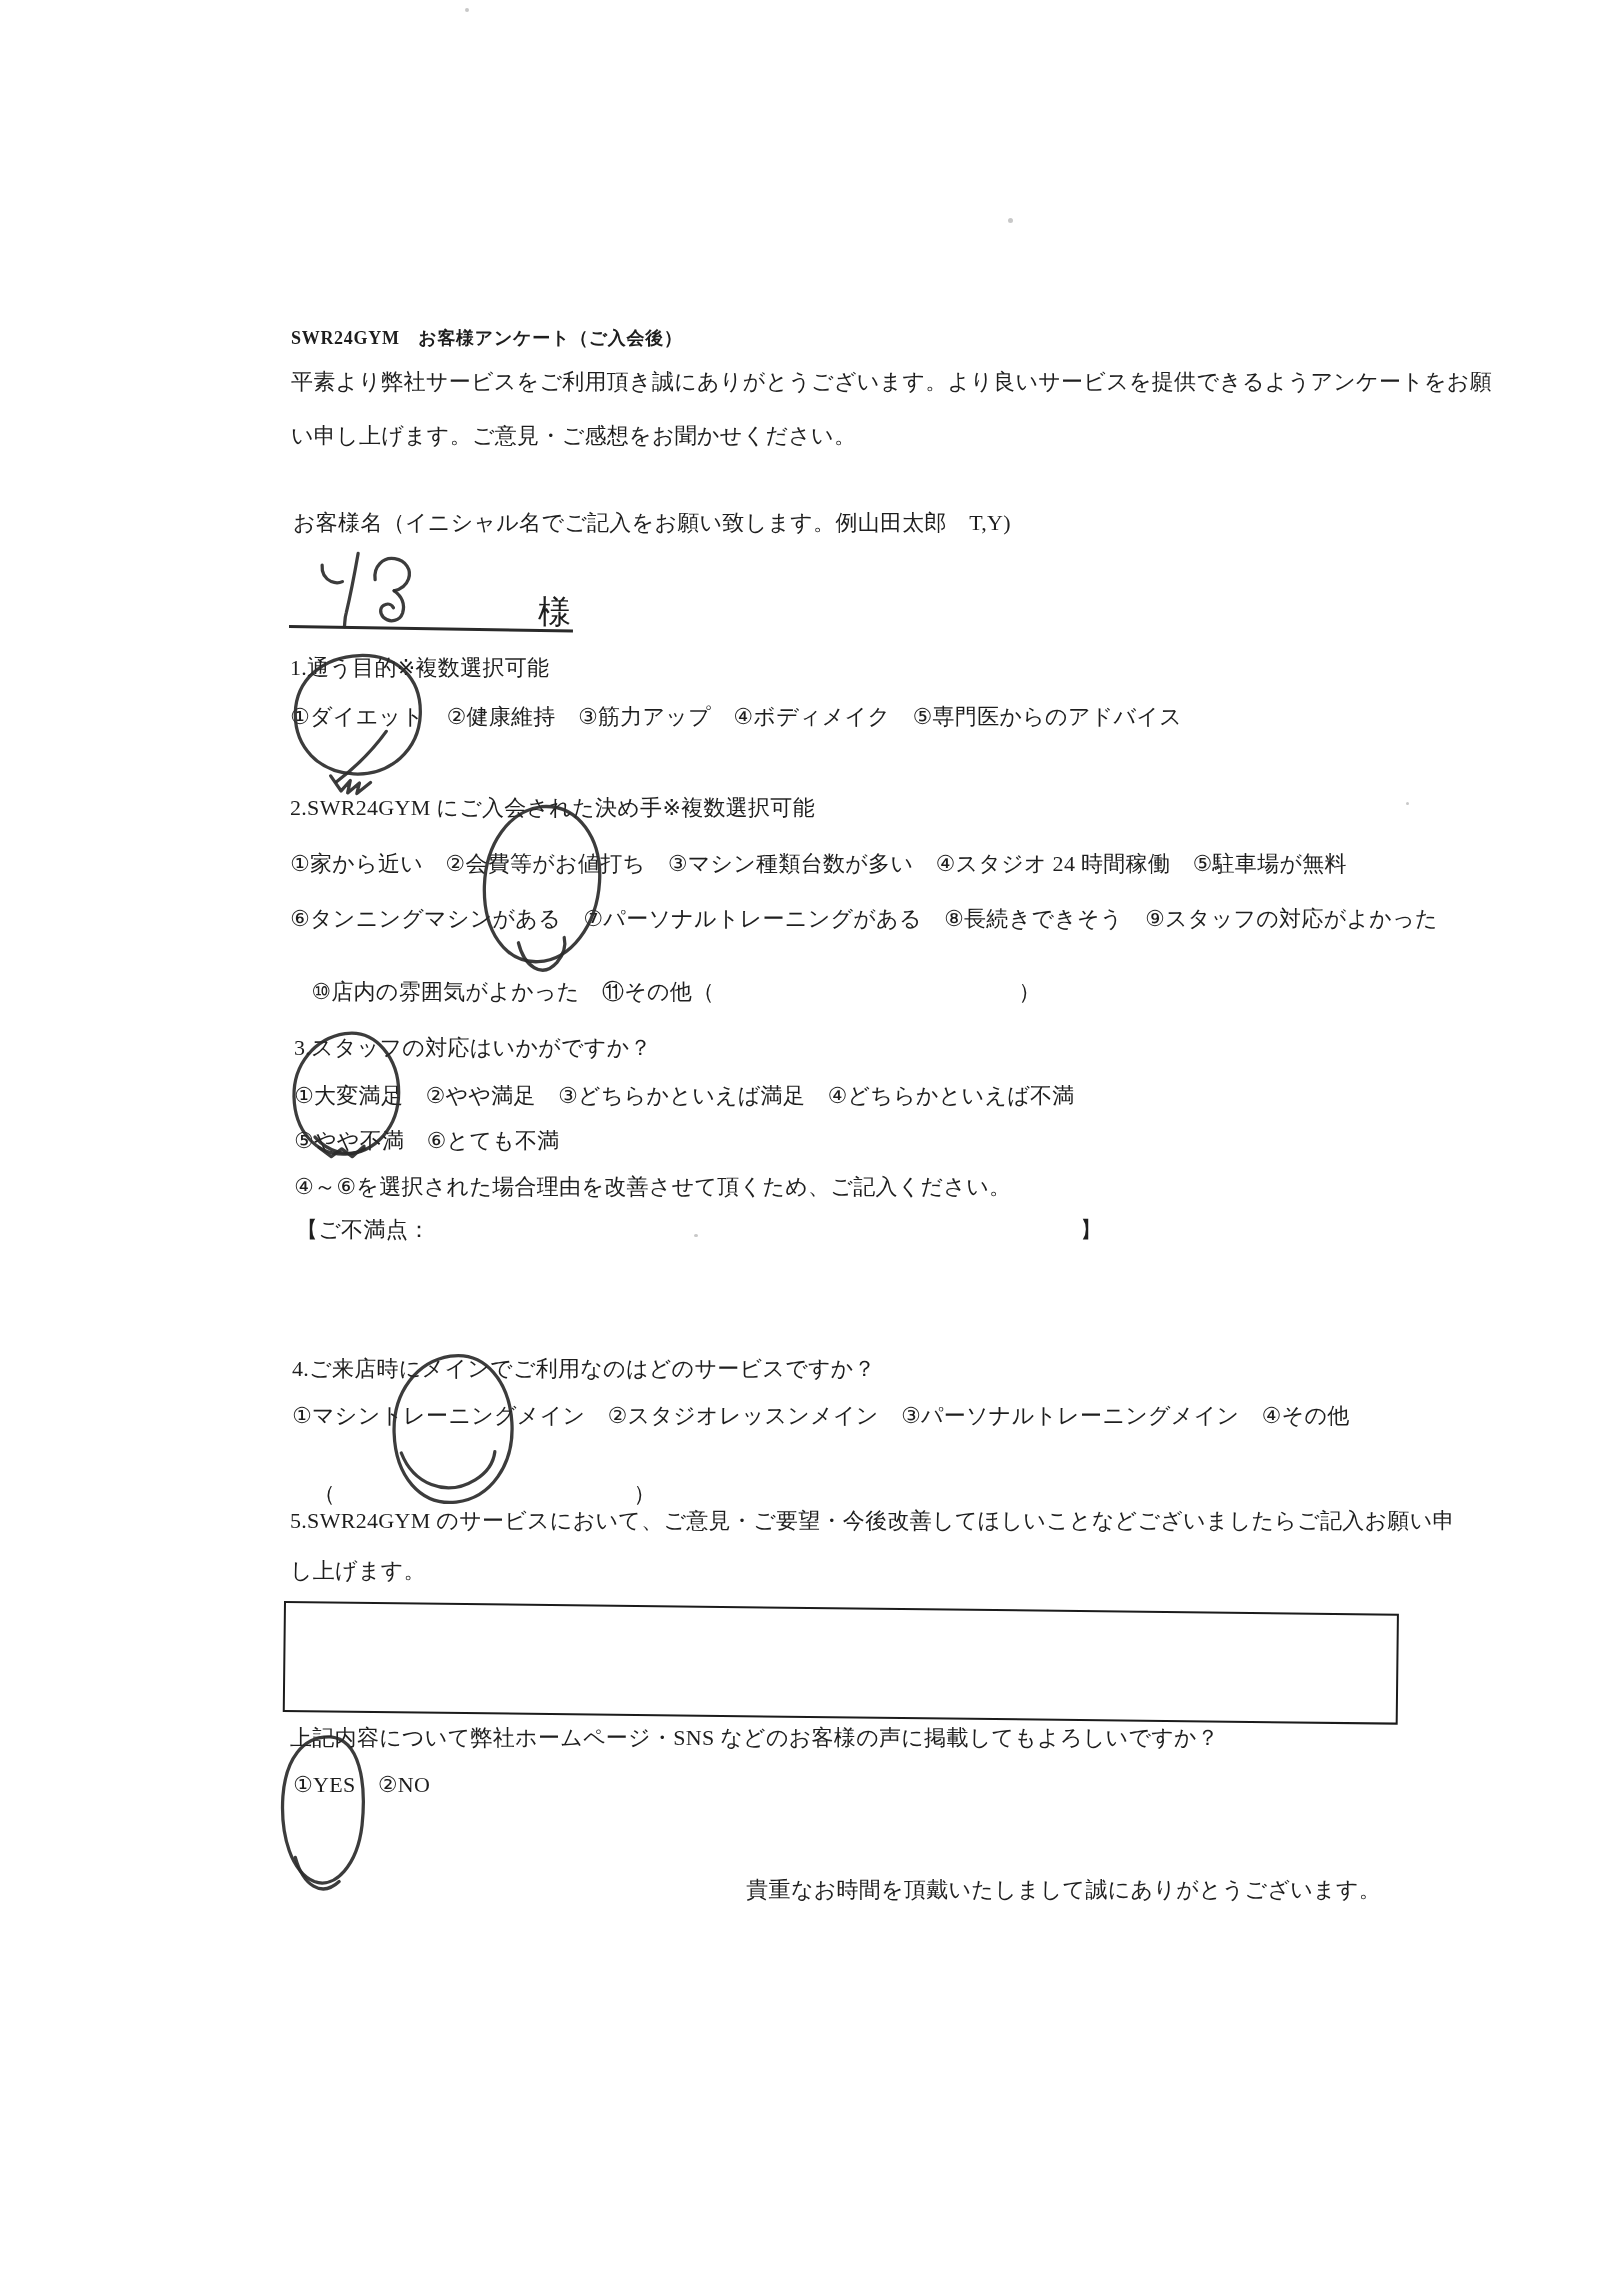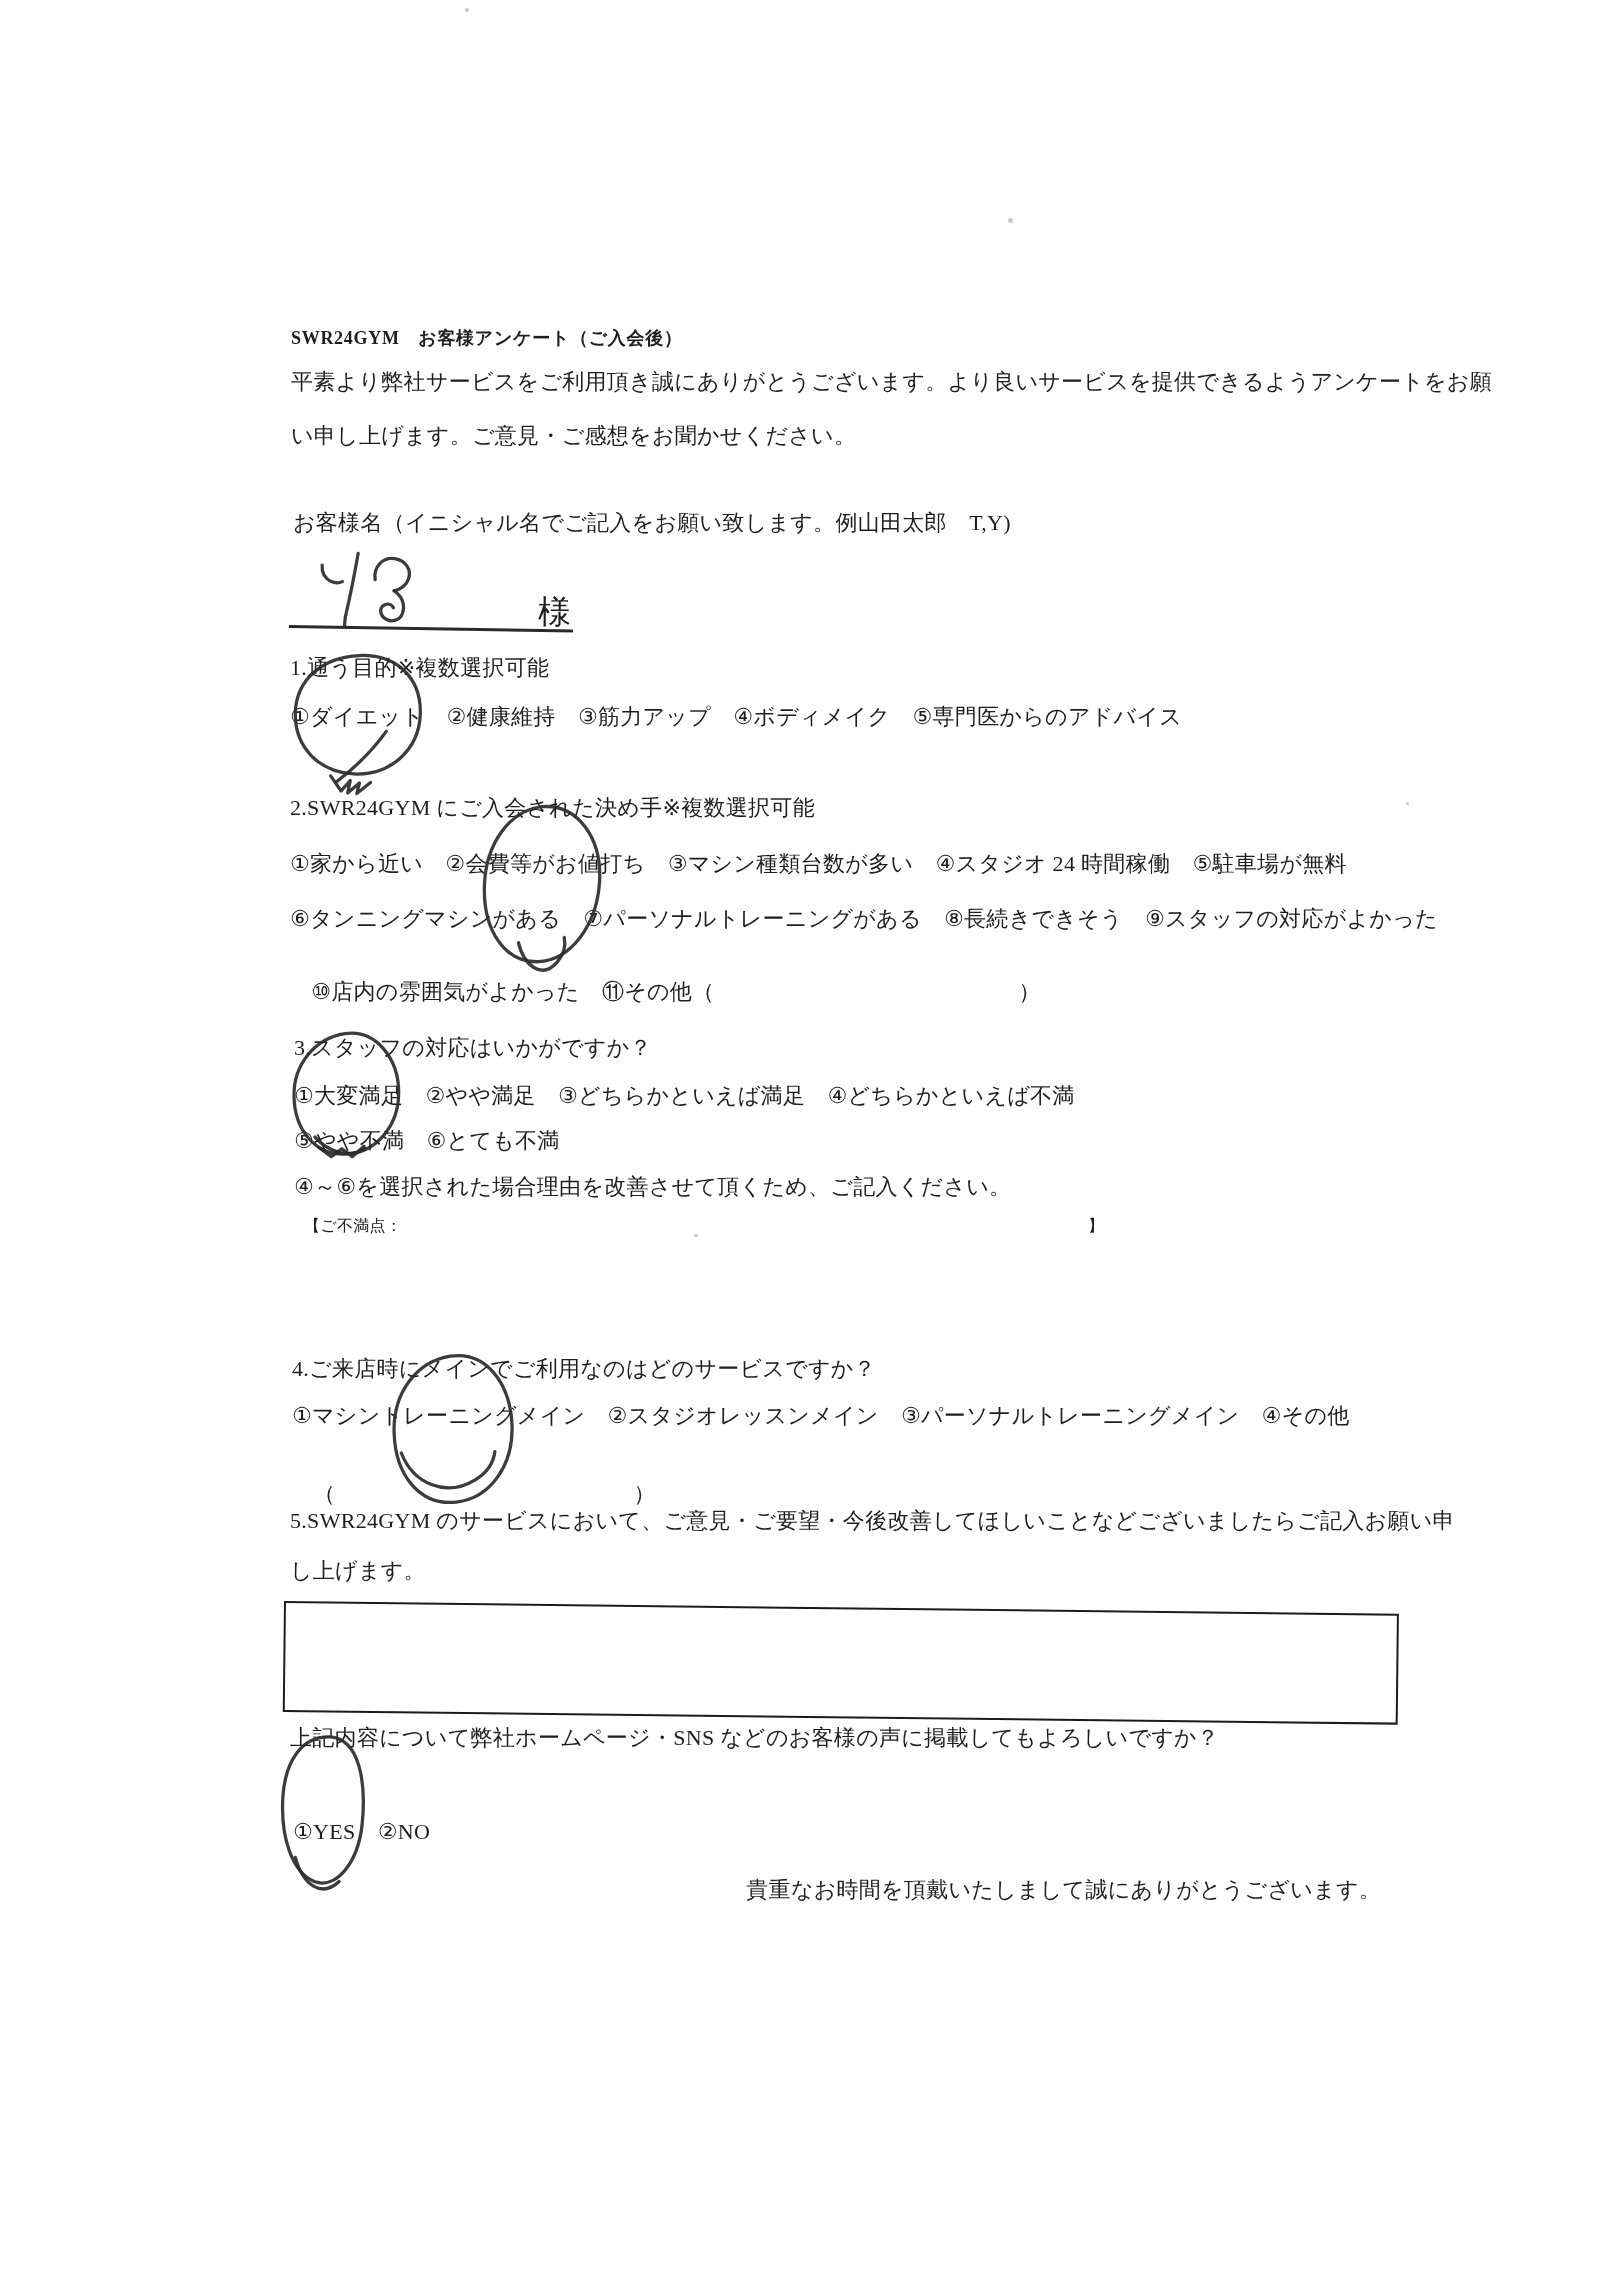--- a/index.html
+++ b/index.html
@@ -13,21 +13,21 @@
   }
   .t{
     position:absolute;
     white-space:pre;
     font-size:22px;
     line-height:1.3;
     letter-spacing:0.3px;
   }
   .title{font-size:18px;font-weight:600;letter-spacing:0.7px;}
   .big{font-size:33px;}
-  .bracket{font-size:16px;margin-left:8px;}
+  .bracket{font-size:22px;}
   .right-align{text-align:right;}
   .gap{display:inline-block;}
   .answer-box{
     position:absolute;
     border:2.6px solid #1b1b1b;
     background:#ffffff;
     transform:rotate(0.65deg);
     transform-origin:left top;
   }
   .name-underline{
@@ -86,21 +86,21 @@
   <div class="t" style="left:292px;top:1402px;">①マシントレーニングメイン　②スタジオレッスンメイン　③パーソナルトレーニングメイン　④その他</div>
   <div class="t" style="left:290px;top:1451px;">
     <span>（</span><span class="gap" style="width:298px;"></span><span>）</span>
   </div>
 
   <div class="t" style="left:290px;top:1507px;">5.SWR24GYM のサービスにおいて、ご意見・ご要望・今後改善してほしいことなどございましたらご記入お願い申</div>
   <div class="t" style="left:290px;top:1557px;">し上げます。</div>
   <div class="answer-box" style="left:284px;top:1601px;width:1111px;height:107px;"></div>
 
   <div class="t" style="left:290px;top:1724px;">上記内容について弊社ホームページ・SNS などのお客様の声に掲載してもよろしいですか？</div>
-  <div class="t" style="left:293px;top:1771px;margin-top:47px;">①YES　②NO</div>
+  <div class="t" style="left:293px;top:1771px;">①YES　②NO</div>
 
   <div class="t right-align" style="right:242px;top:1864px;margin-top:12px;">貴重なお時間を頂戴いたしまして誠にありがとうございます。</div>
 
   <div class="speck" style="left:1008px;top:218px;width:5.2px;height:5.2px;"></div>
   <div class="speck" style="left:465px;top:7.9px;width:3.9px;height:3.9px;"></div>
   <div class="speck" style="left:694px;top:1234px;width:3.9px;height:3.3px;"></div>
   <div class="speck" style="left:1406px;top:802px;width:3.3px;height:3.3px;"></div>
 
   <svg class="ink-overlay" width="1623" height="2295" viewBox="0 0 2480 3508">
 

